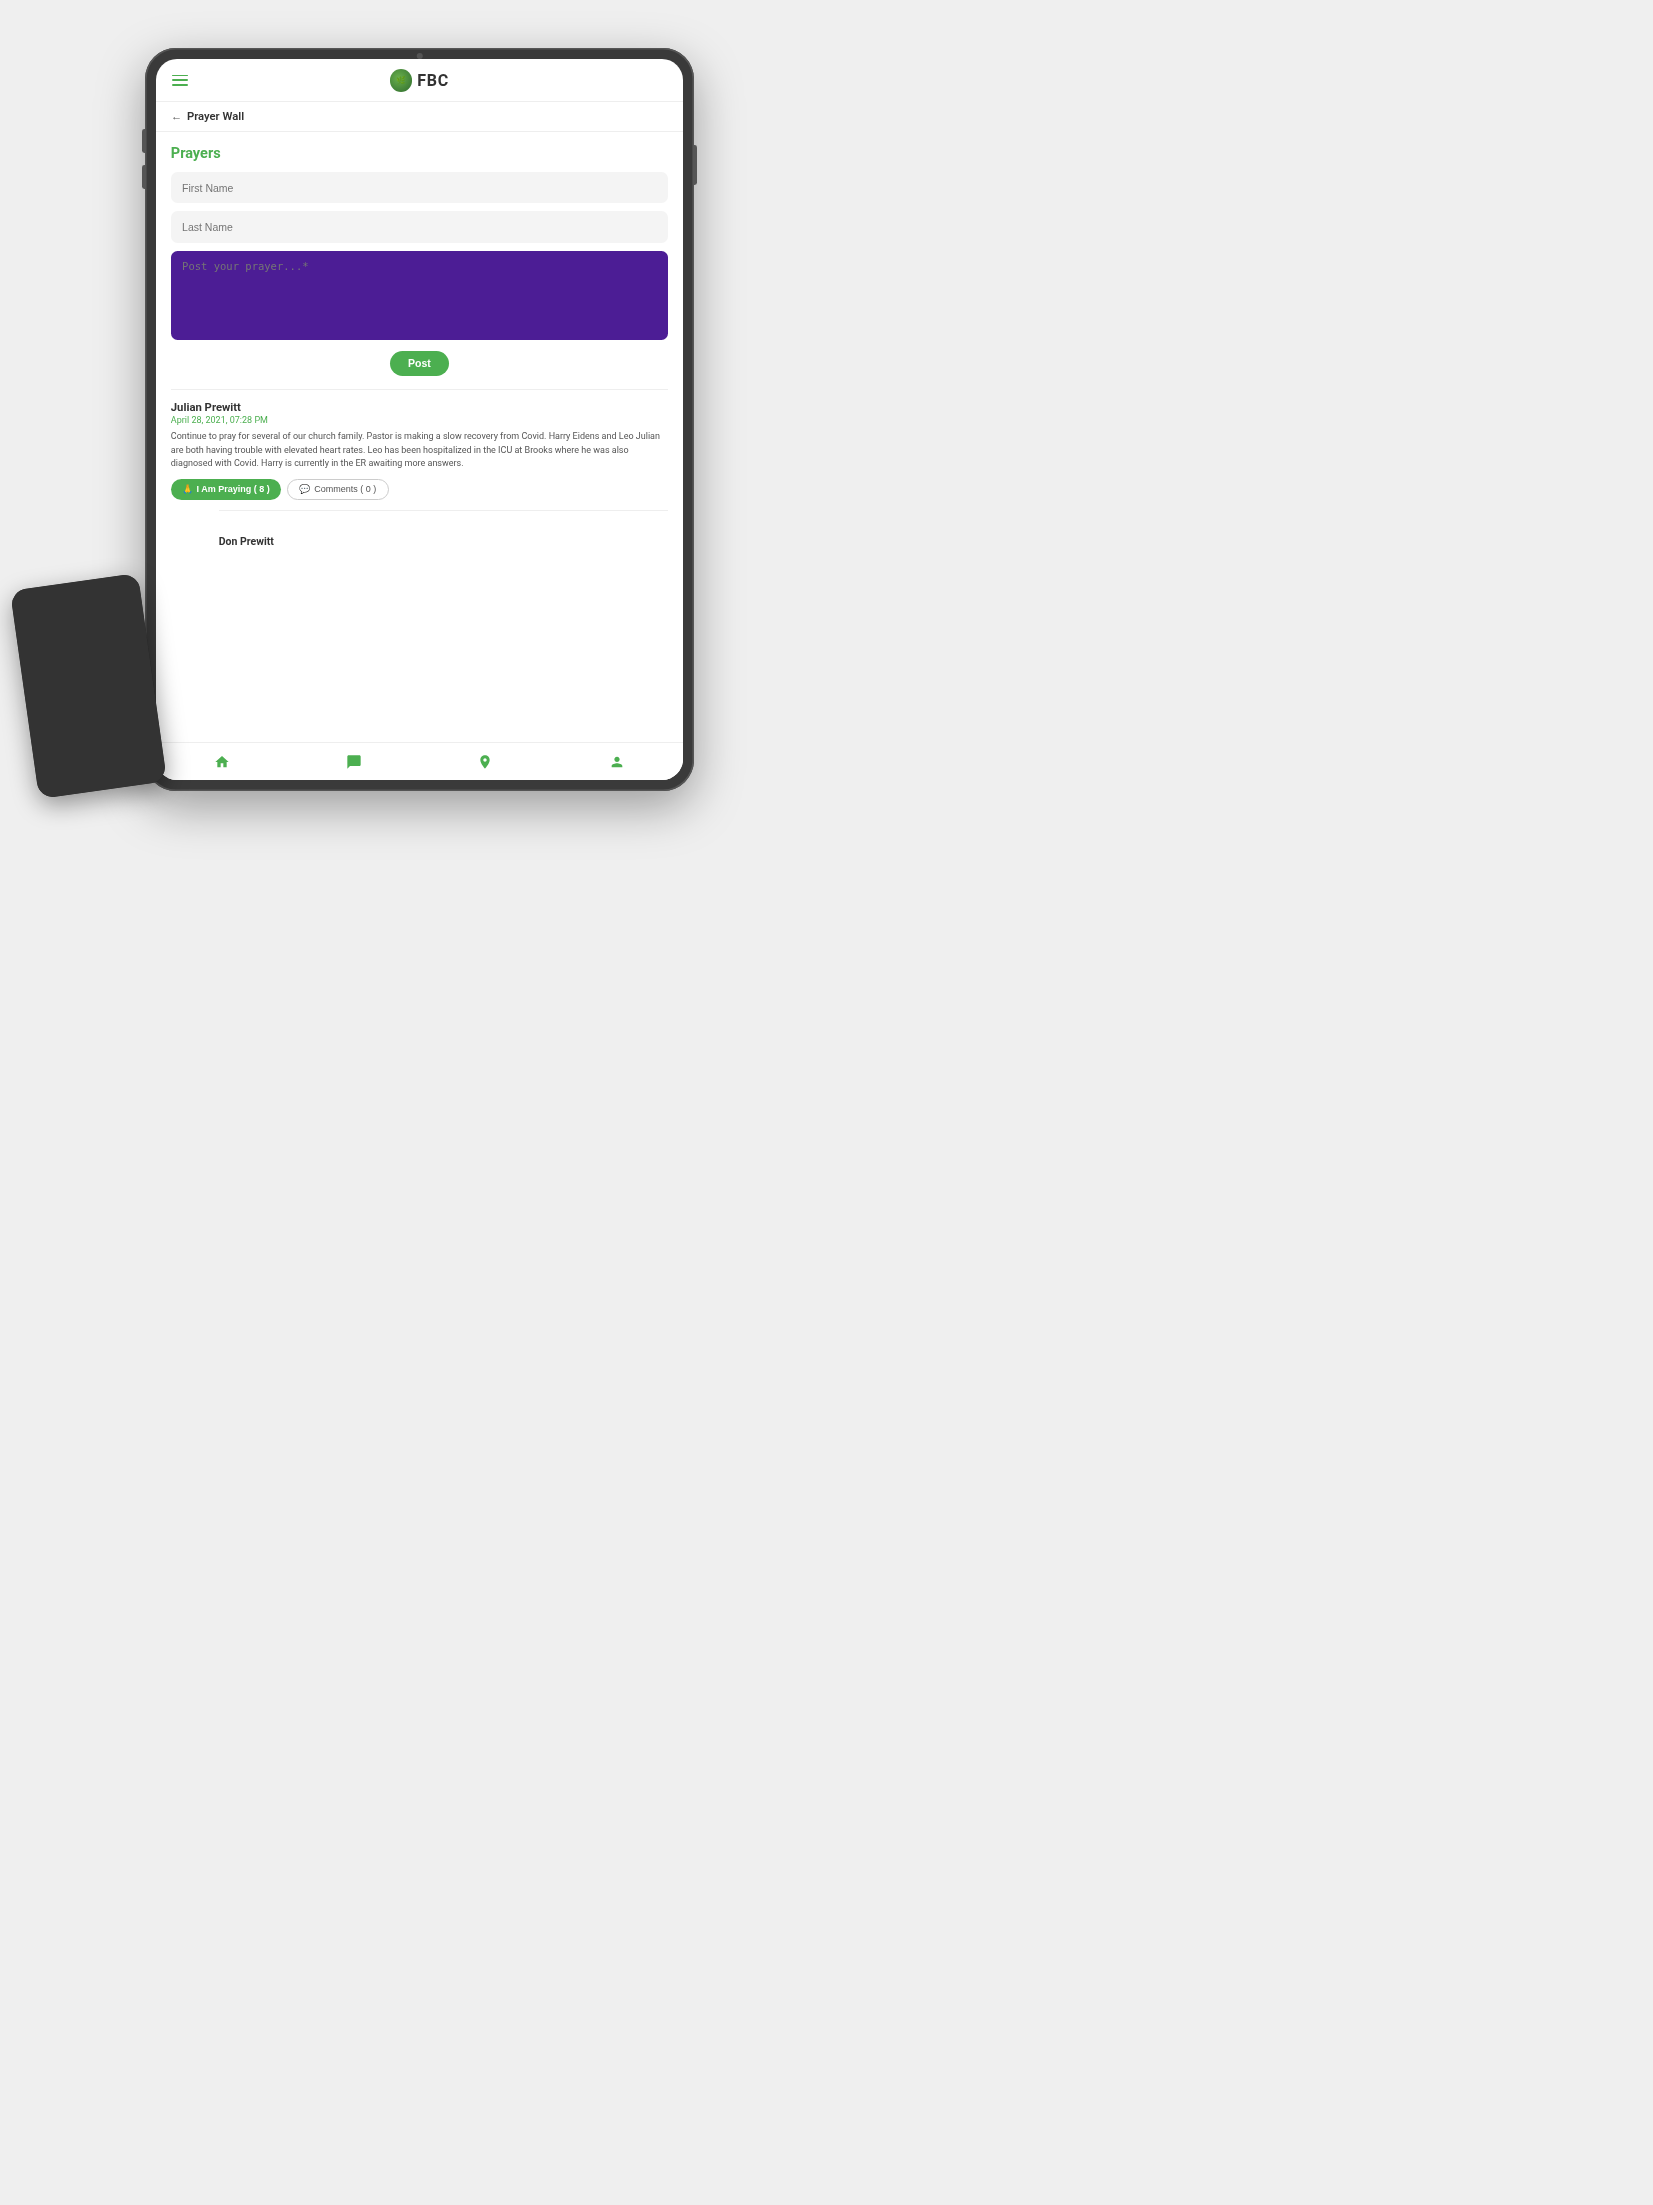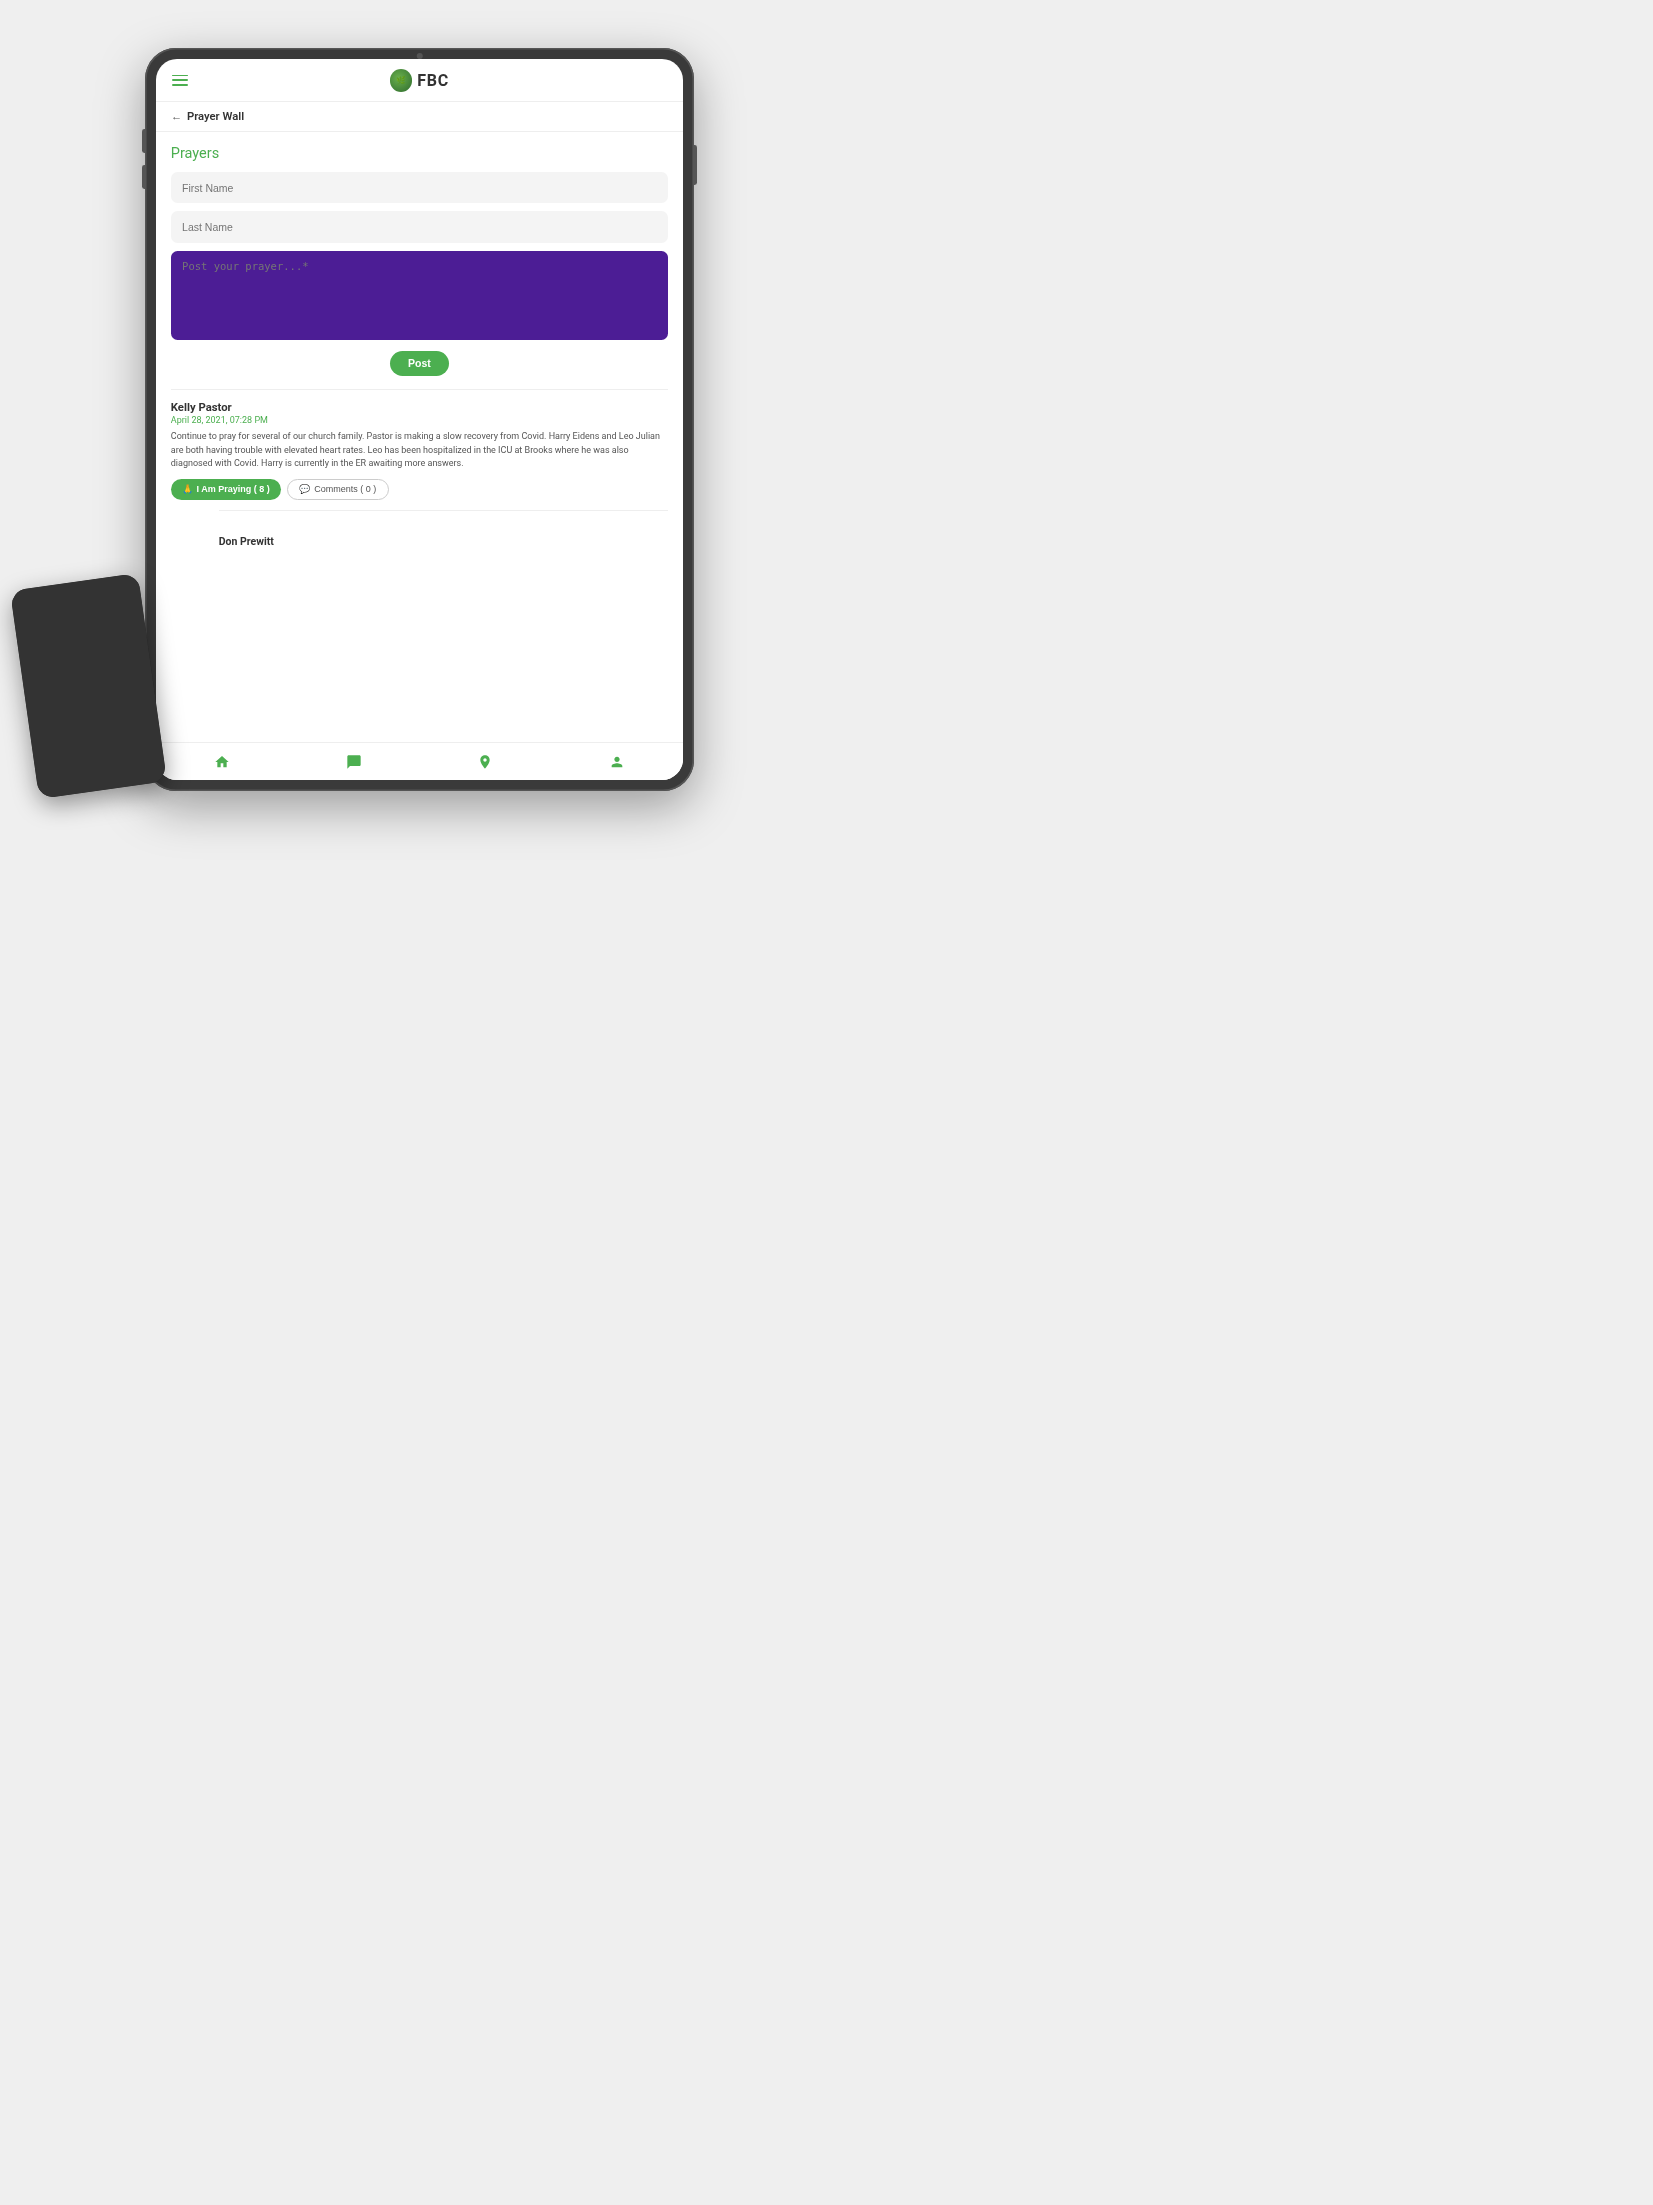--- a/index.html
+++ b/index.html
@@ -120,21 +120,21 @@
 
     
     .main-content {
       flex: 1;
       overflow-y: auto;
       padding: 13px 14.5px;
     }
 
     .section-title {
       font-size: 14.5px;
-      font-weight: 400;
+      font-weight: 700;
       color: #4caf50;
       margin-bottom: 9.7px;
     }
 
     .input-field {
       width: 100%;
       background: #f4f4f4;
       border: none;
       border-radius: 6.5px;
       padding: 9.7px 11.3px;
@@ -392,21 +392,21 @@
       <textarea class="textarea-field" placeholder="Post your prayer...*" style=""></textarea>
 
       <div class="post-btn-row">
         <button class="post-button">Post</button>
       </div>
 
       <div class="divider"></div>
 
       
       <div class="prayer-post">
-        <div class="poster-name">Kelly Pastor</div>
+        <div class="poster-name">Julian Prewitt</div>
         <div class="post-date">April 28, 2021, 07:28 PM</div>
         <div class="post-body">Continue to pray for several of our church family. Pastor is making a slow recovery from Covid. Harry Eidens and Leo Julian are both having trouble with elevated heart rates. Leo has been hospitalized in the ICU at Brooks where he was also diagnosed with Covid. Harry is currently in the ER awaiting more answers.</div>
         <div class="action-buttons">
           <button class="pray-btn">
             <span>🙏</span>
             <span>I Am Praying ( 8 )</span>
           </button>
           <button class="comment-btn">
             <span>💬</span>
             <span>Comments ( 0 )</span>

